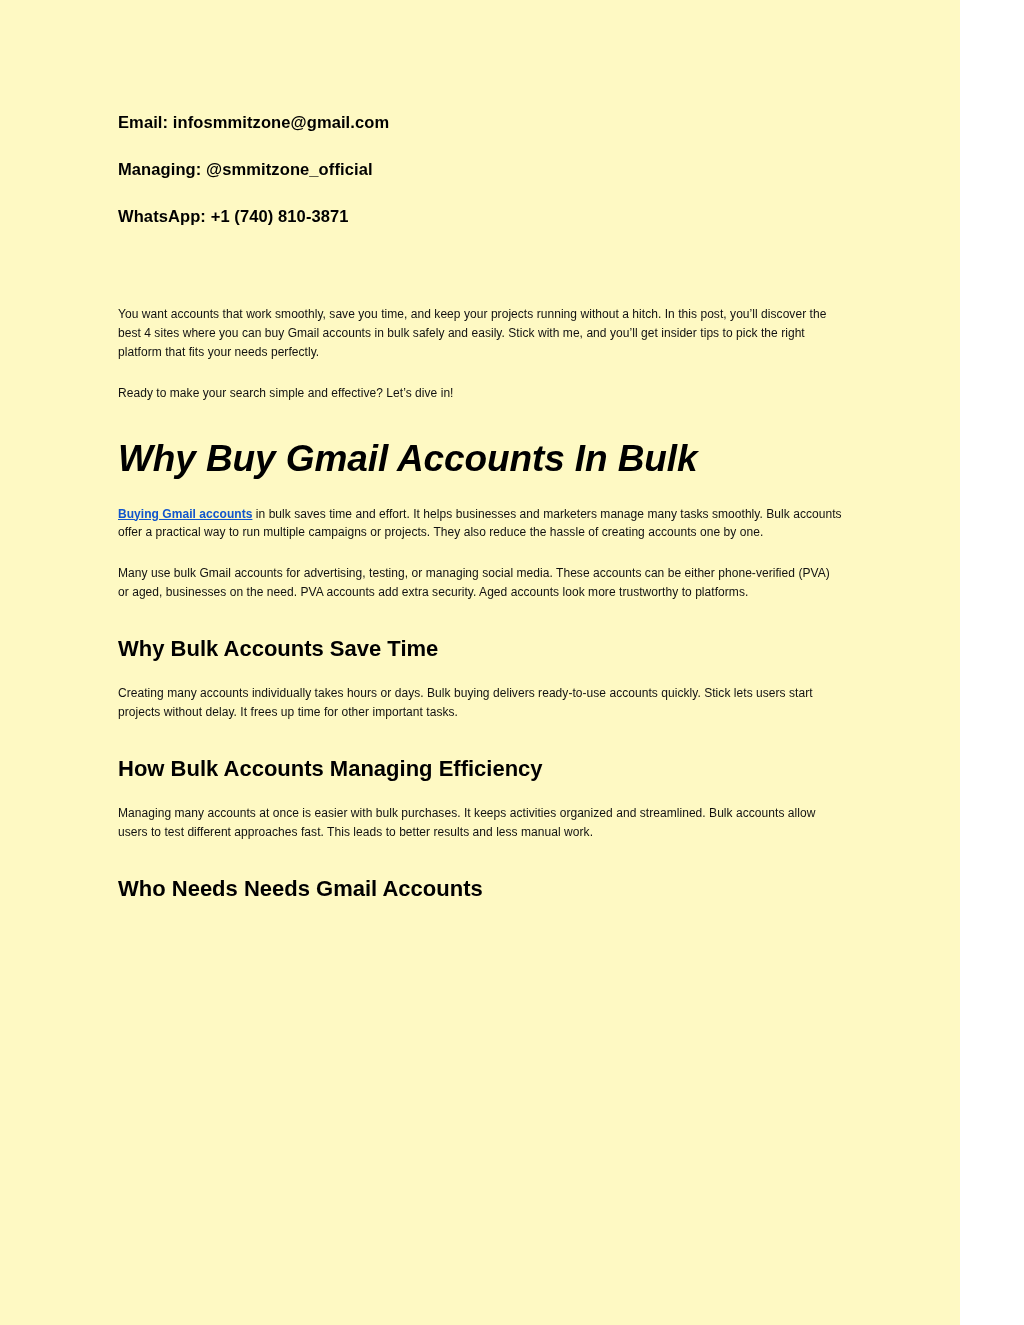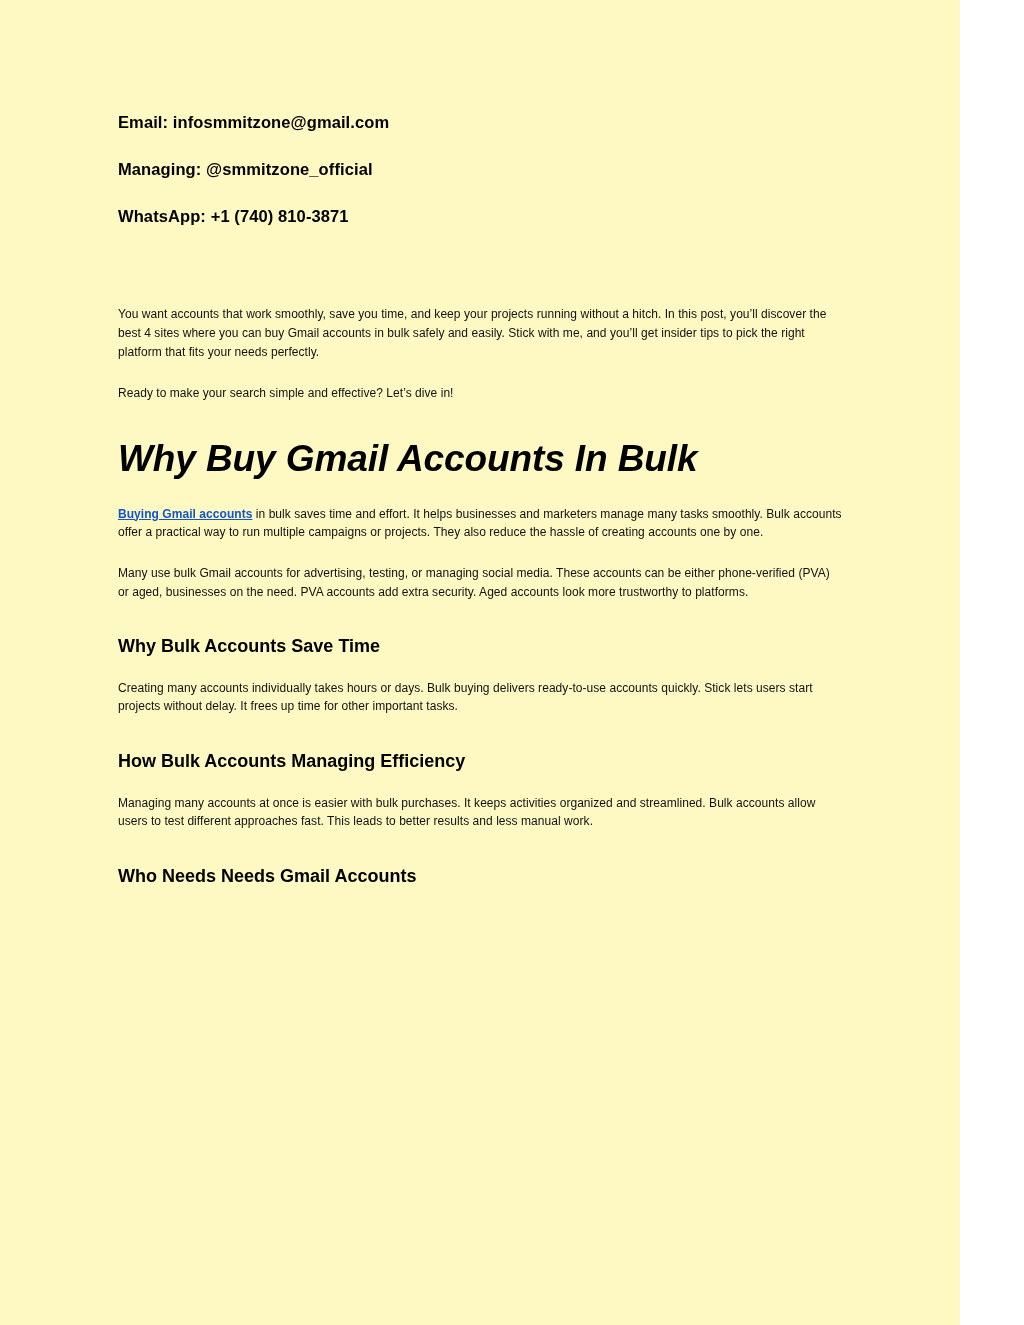--- a/index.html
+++ b/index.html
@@ -44,21 +44,21 @@
   }
   h1.section-title {
     font-size: 37px;
     font-weight: bold;
     line-height: 1.25;
     margin: 34px 0 22px 0;
     letter-spacing: -0.1px;
     font-style: italic;
   }
   h2.sub-title {
-    font-size: 18px;
+    font-size: 22px;
     font-weight: bold;
     line-height: 1.3;
     margin: 34px 0 20px 0;
     letter-spacing: 0px;
   }
   a.inline-link {
     color: #1155cc;
     font-weight: bold;
   }
 </style>

